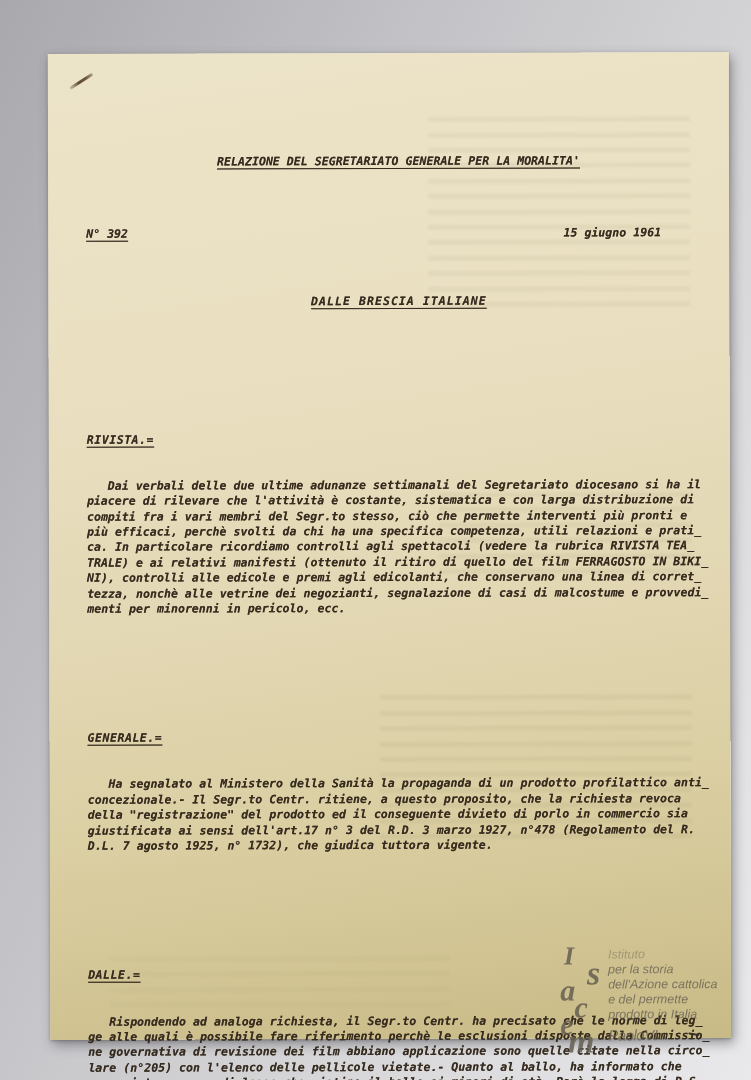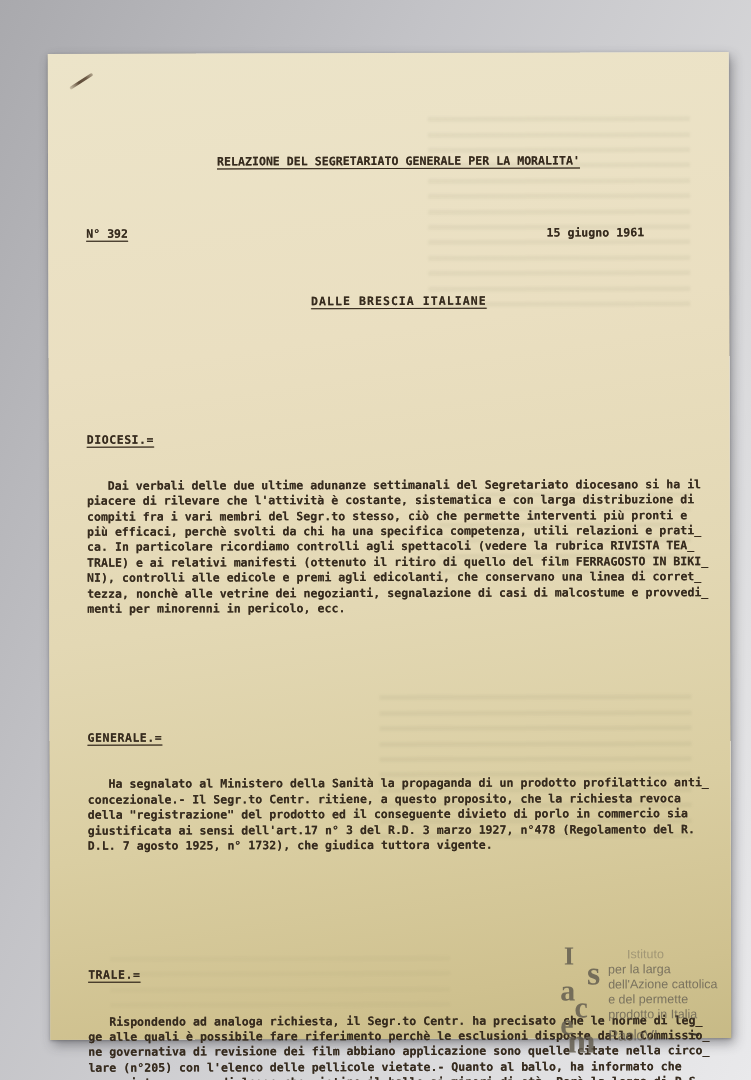--- a/index.html
+++ b/index.html
@@ -2,21 +2,21 @@
 <html><head>
 <meta charset="utf-8">
 <style>
   html,body{margin:0;padding:0;}
   body{
     width:751px;height:1080px;overflow:hidden;
     font-family:"DejaVu Sans Mono",monospace;
     background:linear-gradient(115deg,#a9a9ad 0%,#c3c3c7 35%,#d6d6d8 65%,#e9e9eb 100%);
     position:relative;
   }
-  .scene{position:absolute;inset:0;}
+  .scene{position:absolute;inset:0;font-style:italic;}
   .paper{
     position:absolute;left:49px;top:53px;width:681px;height:986px;
     transform:rotate(-0.15deg);
     background:linear-gradient(172deg,#ece4c9 0%,#eadfc1 30%,#e3d8b4 55%,#dacea2 75%,#cfc18f 92%,#c7ba86 100%);
     box-shadow:3px 5px 12px rgba(50,50,58,.45),0 1px 3px rgba(60,60,60,.35);
   }
   
   .bleed{
     position:absolute;filter:blur(1.3px);opacity:.55;pointer-events:none;
     background:repeating-linear-gradient(0deg,transparent 0 4px,rgba(100,105,75,.12) 4px 9px,transparent 9px 15.4px);
@@ -37,21 +37,21 @@
   .content{
     position:absolute;left:0;top:0;right:0;bottom:0;
     padding:70px 18px 0 38px;
     font-size:11.6px;line-height:15.4px;font-weight:bold;
     color:#362b1e;white-space:pre;
     text-shadow:0 0 .5px rgba(54,43,30,.65);
   }
   .u{text-decoration:underline;text-underline-offset:2.5px;text-decoration-thickness:1.2px;}
   .title-row{text-align:center;}
   .num-row{display:flex;justify-content:space-between;margin-top:26px;}
-  .num-row .date{margin-right:67px;}
+  .num-row .date{margin-right:50px;}
   .subtitle-row{text-align:center;margin-top:22px;letter-spacing:1px;}
   .sections{margin-top:14px;}
   .section{margin-top:6px;}
   .section:nth-child(1){margin-top:0;}
   .section:nth-child(5){margin-top:20px;}
   .section-heading{letter-spacing:.5px;}
   .section-body{}
   
   .watermark{
     position:absolute;left:508px;top:895px;width:180px;height:105px;
@@ -68,21 +68,21 @@
   .wm-logo span:nth-child(2){align-self:flex-end;margin-right:4px;font-size:34px;}
   .wm-logo span:nth-child(3){align-self:flex-start;margin-left:2px;}
   .wm-logo span:nth-child(4){align-self:center;}
   .wm-logo span:nth-child(5){align-self:flex-start;margin-left:2px;}
   .wm-logo span:nth-child(6){align-self:center;font-size:34px;}
   .wm-text{
     font-family:"Liberation Sans",sans-serif;font-size:12.5px;line-height:15px;
     margin-left:4px;white-space:nowrap;
   }
   .wm-line{display:block;}
-  .wm-line:first-child{opacity:.55;margin-left:19px;}
+  .wm-line:first-child{opacity:.55;}
   .wm-name{
     font-family:"Liberation Sans",sans-serif;font-size:15px;line-height:24px;
     margin-top:1px;letter-spacing:-.5px;
   }
 </style>
 </head>
 <body>
 
 <div class="scene">
   <div class="paper">
@@ -98,21 +98,21 @@
     <div class="content">
       <div class="title-row"><span class="u">RELAZIONE DEL SEGRETARIATO GENERALE PER LA MORALITA'</span></div>
       <div class="num-row">
         <span class="u">N° 392</span>
         <span class="date">15 giugno 1961</span>
       </div>
       <div class="subtitle-row"><span class="u">DALLE BRESCIA ITALIANE</span></div>
 
       <div class="sections" id="sections">
   <div class="section">
-    <div class="section-heading"><span class="u">DIOCESI.=</span></div>
+    <div class="section-heading"><span class="u">RIVISTA.=</span></div>
     <div class="section-body">   Dai verbali delle due ultime adunanze settimanali del Segretariato diocesano si ha il
 piacere di rilevare che l'attività è costante, sistematica e con larga distribuzione di
 compiti fra i vari membri del Segr.to stesso, ciò che permette interventi più pronti e
 più efficaci, perchè svolti da chi ha una specifica competenza, utili relazioni e prati_
 ca. In particolare ricordiamo controlli agli spettacoli (vedere la rubrica RIVISTA TEA_
 TRALE) e ai relativi manifesti (ottenuto il ritiro di quello del film FERRAGOSTO IN BIKI_
 NI), controlli alle edicole e premi agli edicolanti, che conservano una linea di corret_
 tezza, nonchè alle vetrine dei negozianti, segnalazione di casi di malcostume e provvedi_
 menti per minorenni in pericolo, ecc.</div>
   </div>
@@ -120,21 +120,21 @@
   <div class="section">
     <div class="section-heading"><span class="u">GENERALE.=</span></div>
     <div class="section-body">   Ha segnalato al Ministero della Sanità la propaganda di un prodotto profilattico anti_
 concezionale.- Il Segr.to Centr. ritiene, a questo proposito, che la richiesta revoca
 della "registrazione" del prodotto ed il conseguente divieto di porlo in commercio sia
 giustificata ai sensi dell'art.17 n° 3 del R.D. 3 marzo 1927, n°478 (Regolamento del R.
 D.L. 7 agosto 1925, n° 1732), che giudica tuttora vigente.</div>
   </div>
 
   <div class="section">
-    <div class="section-heading"><span class="u">TRALE.=</span></div>
+    <div class="section-heading"><span class="u">DALLE.=</span></div>
     <div class="section-body">   Rispondendo ad analoga richiesta, il Segr.to Centr. ha precisato che le norme di leg_
 ge alle quali è possibile fare riferimento perchè le esclusioni disposte dalla Commissio_
 ne governativa di revisione dei film abbiano applicazione sono quelle citate nella circo_
 lare (n°205) con l'elenco delle pellicole vietate.- Quanto al ballo, ha informato che
 non esistono norme di legge che vietino il ballo ai minori di età. Però la legge di P.S.
 (art.68) prescrive l'obbligo della "licenza" del Questore per aprire o esercitare sale
 da ballo o per dare, in luogo pubblico o aperto al pubblico, feste da ballo e in moltis_
 sime provincie il Questore concede la licenza, subordinandola al divieto d'ingresso ai
 minori di una determinata età (16,17 o 18 anni), oppure consentendo l'ingresso ai suac_
 cennati minori soltanto se accompagnati dai genitori o da adulti.</div>
@@ -152,20 +152,20 @@
       <div class="wm-inner">
         <div class="wm-logo" id="wm-logo">
             <span>I</span>
             <span>s</span>
             <span>a</span>
             <span>c</span>
             <span>e</span>
             <span>m</span>
           </div>
         <div class="wm-text">
-          <span id="wm-lines"><span class="wm-line">Istituto</span><span class="wm-line">per la larga</span><span class="wm-line">dell'Azione cattolica</span><span class="wm-line">e del permette</span><span class="wm-line">prodotto in Italia</span></span>
+          <span id="wm-lines"><span class="wm-line">Istituto</span><span class="wm-line">per la storia</span><span class="wm-line">dell'Azione cattolica</span><span class="wm-line">e del permette</span><span class="wm-line">prodotto in Italia</span></span>
           <div class="wm-name">PaoloVI</div>
         </div>
       </div>
     </div>
 
   </div>
 </div>
 
 </body></html>

